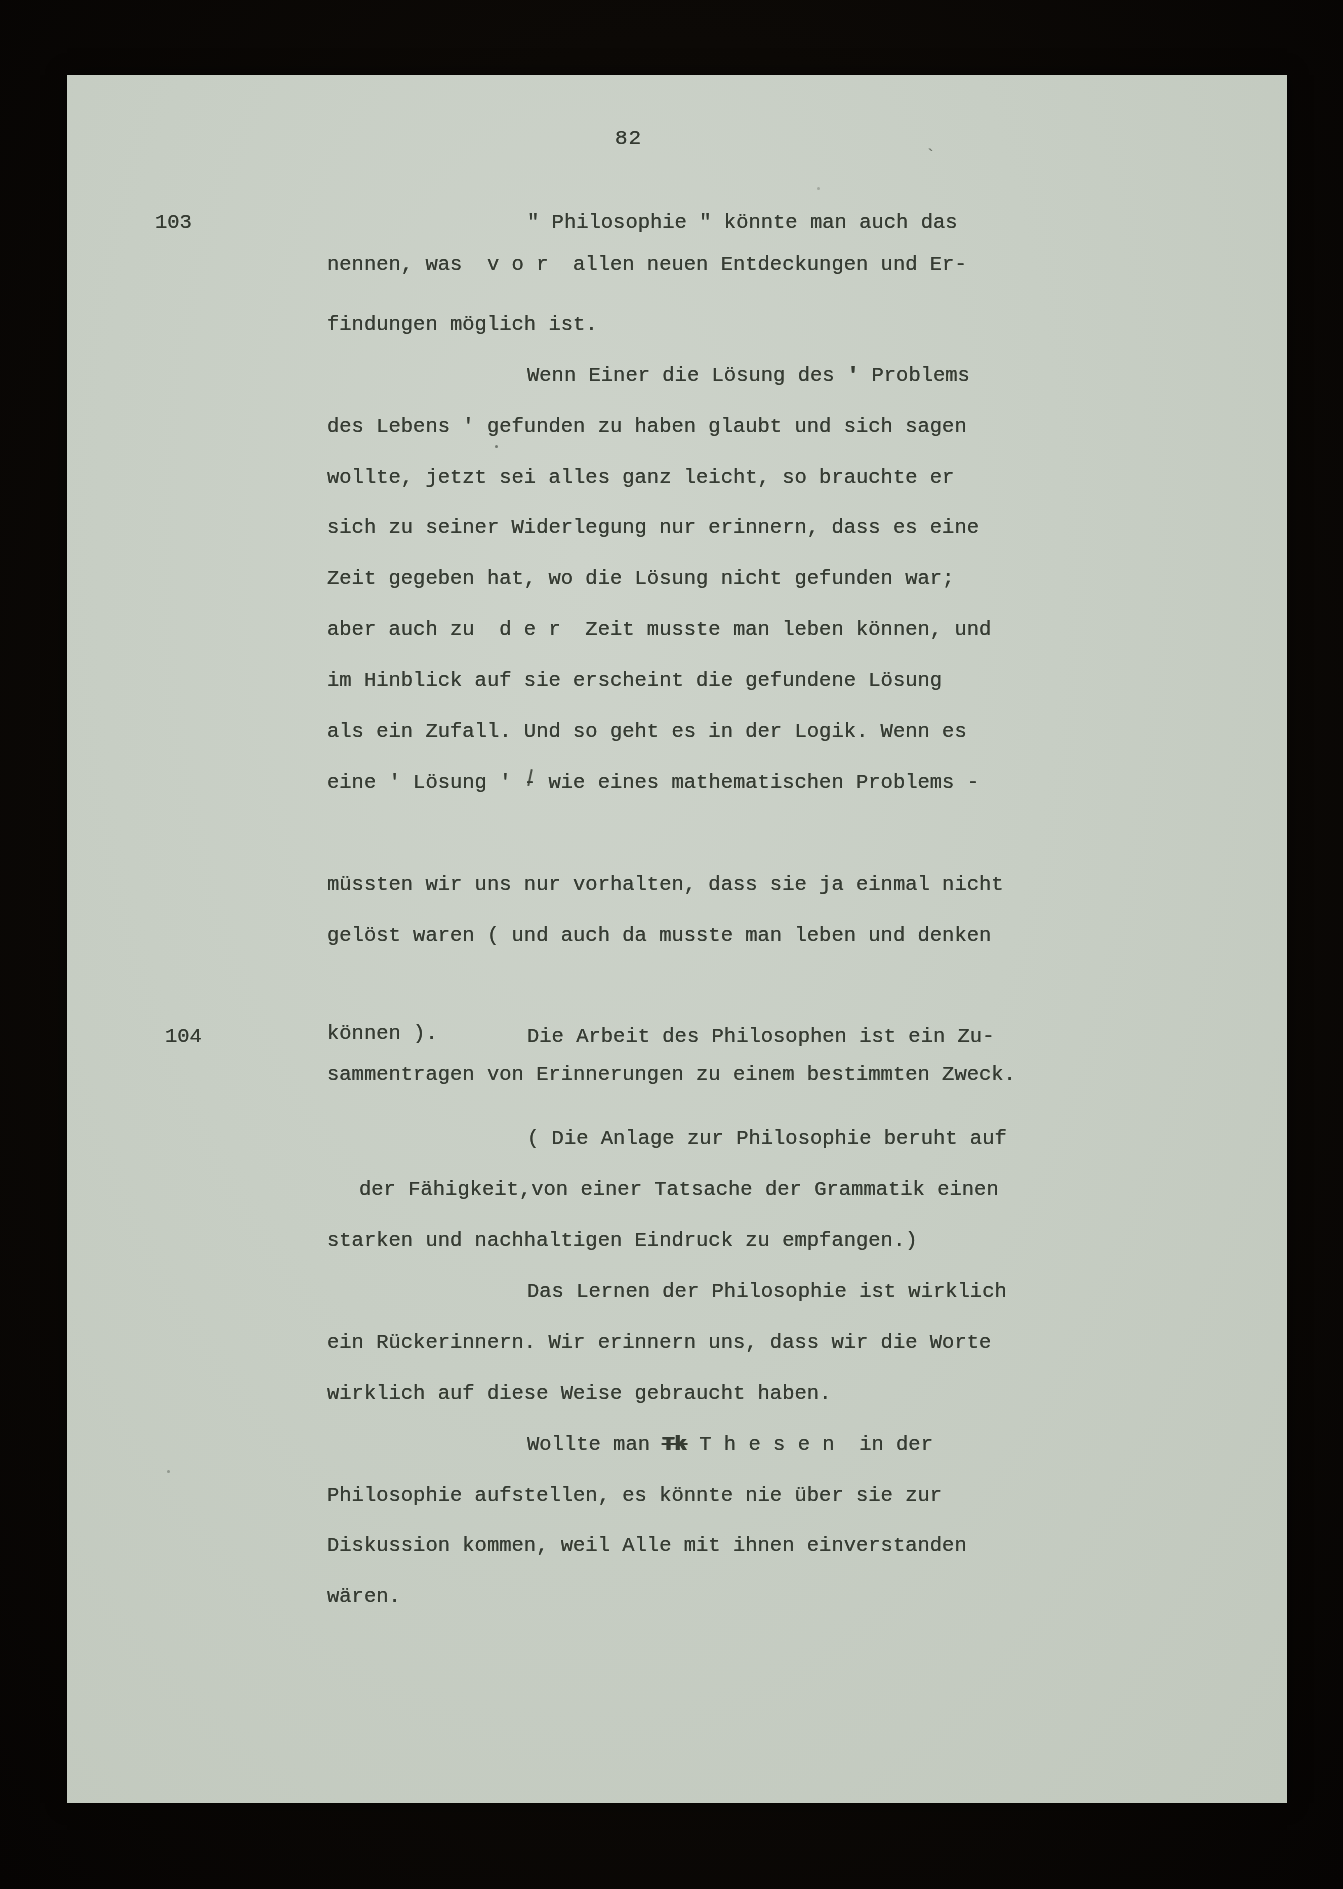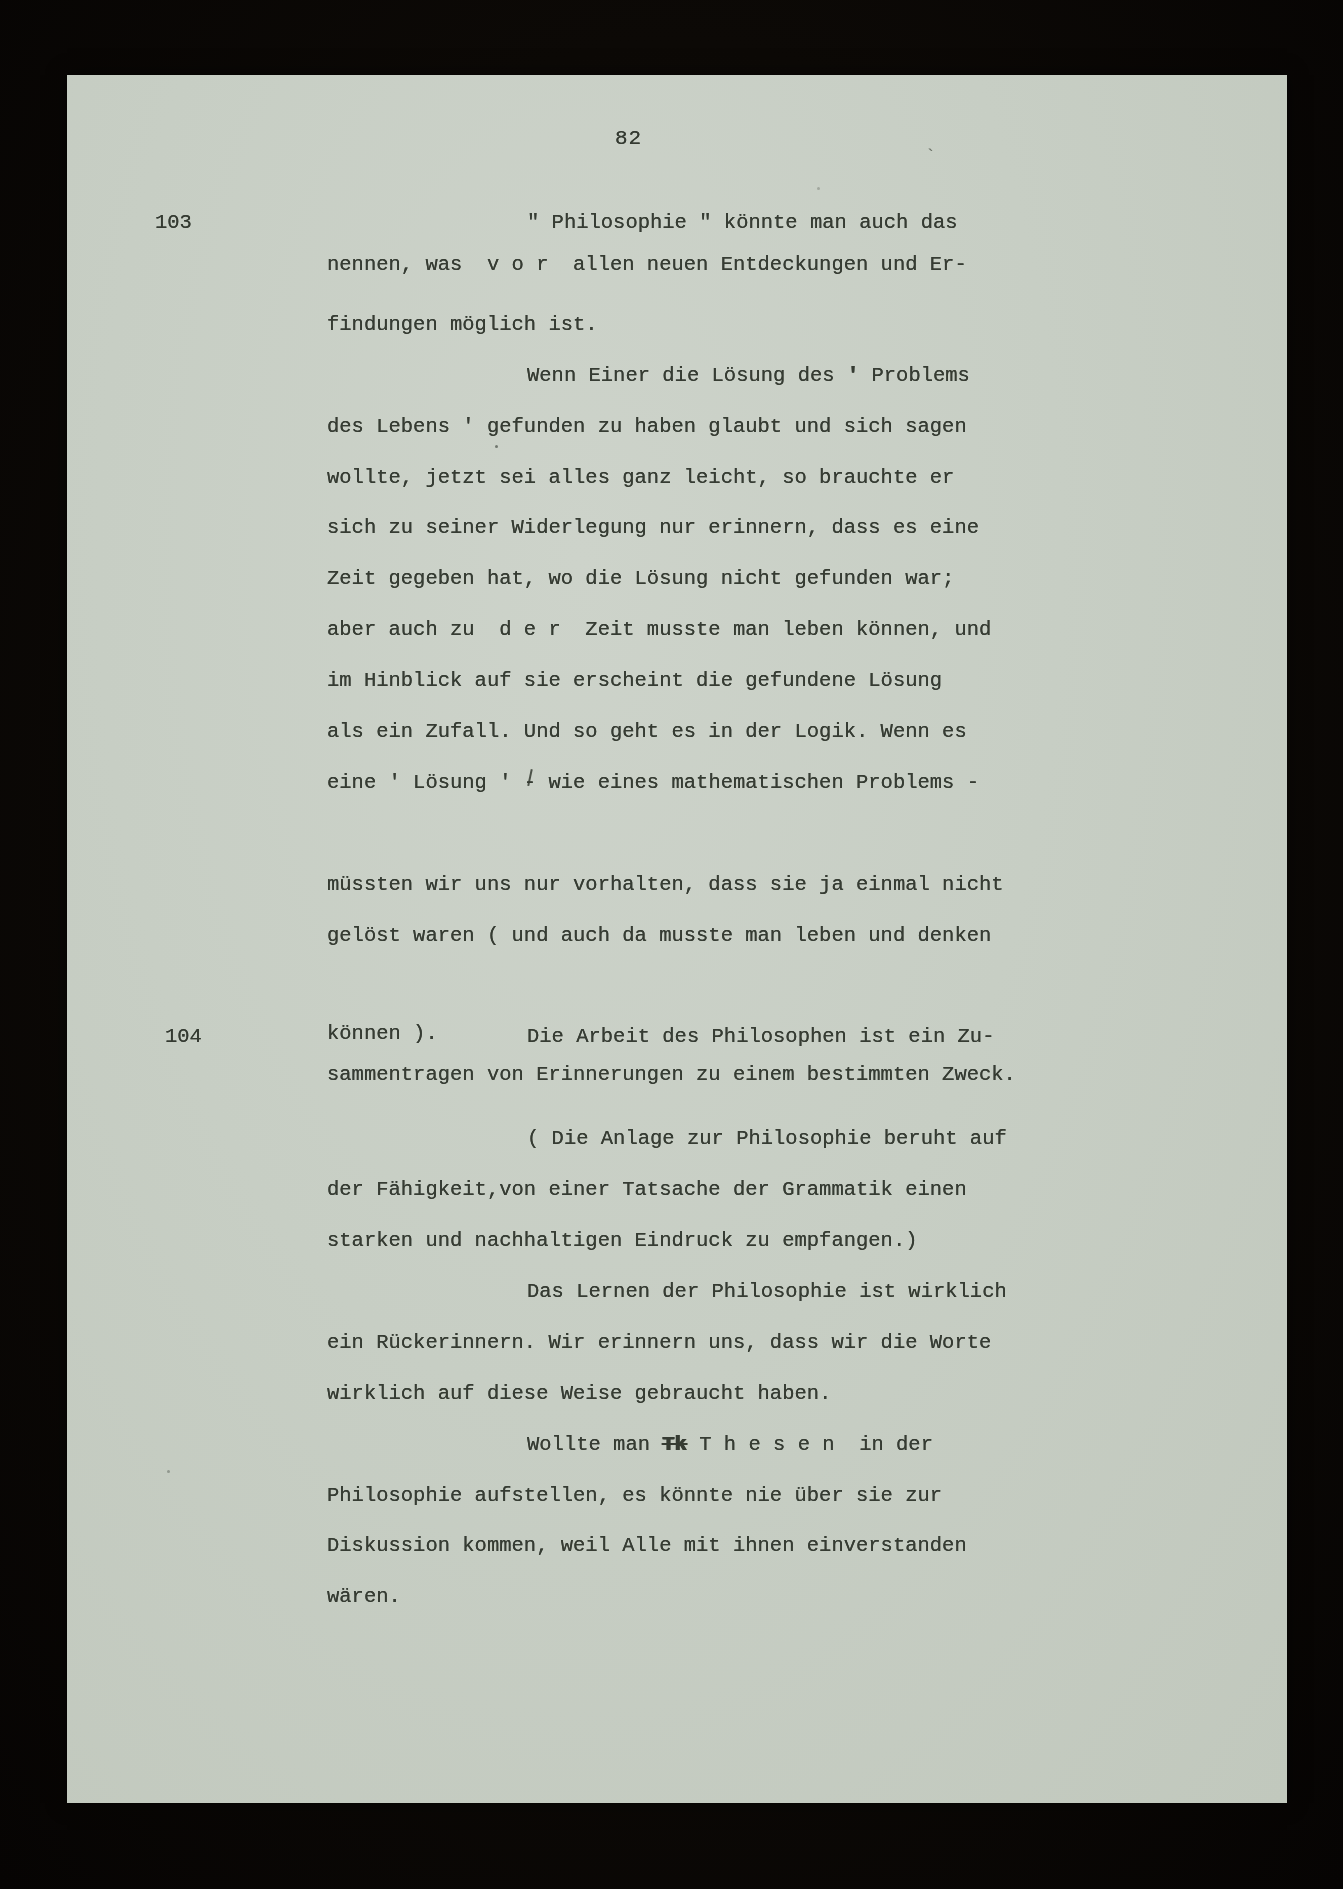--- a/index.html
+++ b/index.html
@@ -118,21 +118,21 @@
         <div class="ts-line" style="top: 543.2px;"><span>aber auch zu  d e r  Zeit musste man leben können, und</span></div>
         <div class="ts-line" style="top: 594.1px;"><span>im Hinblick auf sie erscheint die gefundene Lösung</span></div>
         <div class="ts-line" style="top: 645px;"><span>als ein Zufall. Und so geht es in der Logik. Wenn es</span></div>
         <div class="ts-line" style="top: 695.9px;"><span>eine ' Lösung ' </span><span class="ts-slashed">-</span><span> wie eines mathematischen Problems -</span></div>
         <div class="ts-line" style="top: 797.7px;"><span>müssten wir uns nur vorhalten, dass sie ja einmal nicht</span></div>
         <div class="ts-line" style="top: 848.6px;"><span>gelöst waren ( und auch da musste man leben und denken</span></div>
         <div class="ts-line" style="top: 947px;"><span>können ).</span></div>
         <div class="ts-line indent" style="top: 950.4px;"><span>Die Arbeit des Philosophen ist ein Zu-</span></div>
         <div class="ts-line" style="top: 944px; margin-top: 44px;"><span>sammentragen von Erinnerungen zu einem bestimmten Zweck.</span></div>
         <div class="ts-line indent" style="top: 1052.2px;"><span>( Die Anlage zur Philosophie beruht auf</span></div>
-        <div class="ts-line" style="top: 1103.1px;"><span>der Fähigkeit,von einer Tatsache der Grammatik einen</span></div>
+        <div class="ts-line" style="top: 1103.1px; margin-left: 32px;"><span>der Fähigkeit,von einer Tatsache der Grammatik einen</span></div>
         <div class="ts-line" style="top: 1154px;"><span>starken und nachhaltigen Eindruck zu empfangen.)</span></div>
         <div class="ts-line indent" style="top: 1204.9px;"><span>Das Lernen der Philosophie ist wirklich</span></div>
         <div class="ts-line" style="top: 1255.8px;"><span>ein Rückerinnern. Wir erinnern uns, dass wir die Worte</span></div>
         <div class="ts-line" style="top: 1306.7px;"><span>wirklich auf diese Weise gebraucht haben.</span></div>
         <div class="ts-line indent" style="top: 1357.6px;"><span>Wollte man </span><span class="ts-overstrike">Tk</span><span> T h e s e n  in der</span></div>
         <div class="ts-line" style="top: 1408.5px;"><span>Philosophie aufstellen, es könnte nie über sie zur</span></div>
         <div class="ts-line" style="top: 1459.4px;"><span>Diskussion kommen, weil Alle mit ihnen einverstanden</span></div>
         <div class="ts-line" style="top: 1510.3px;"><span>wären.</span></div>
       </div>
 

